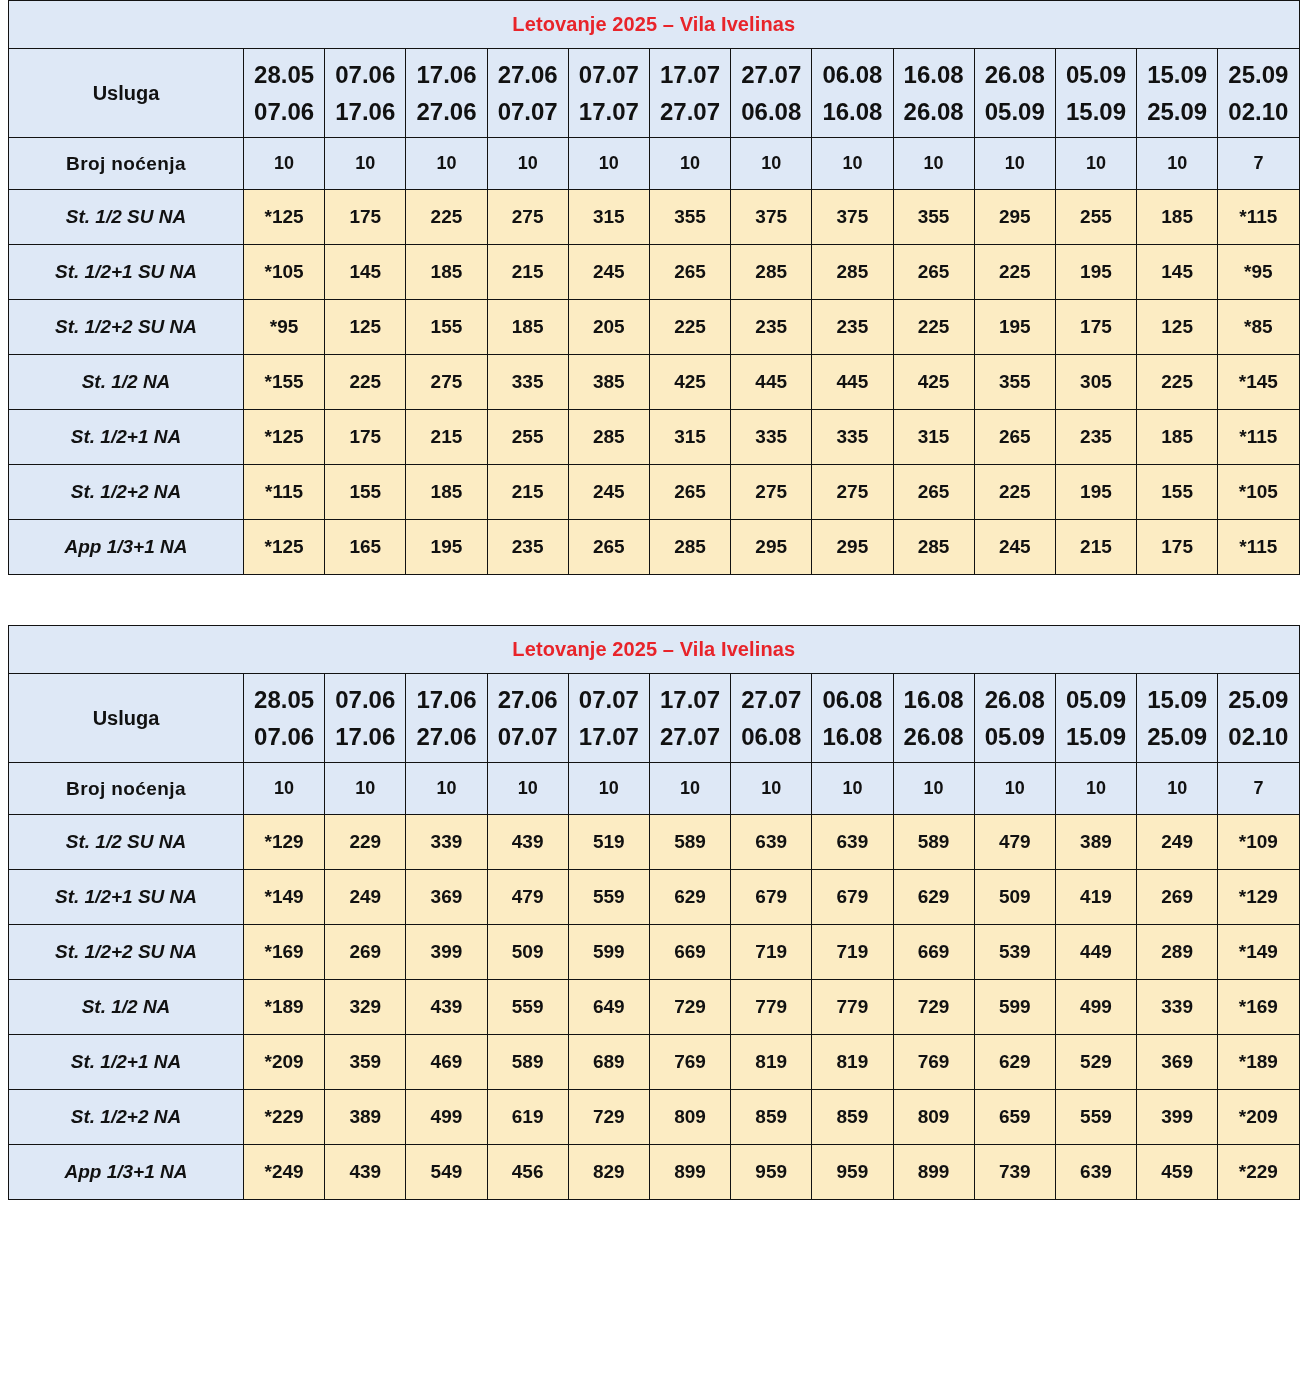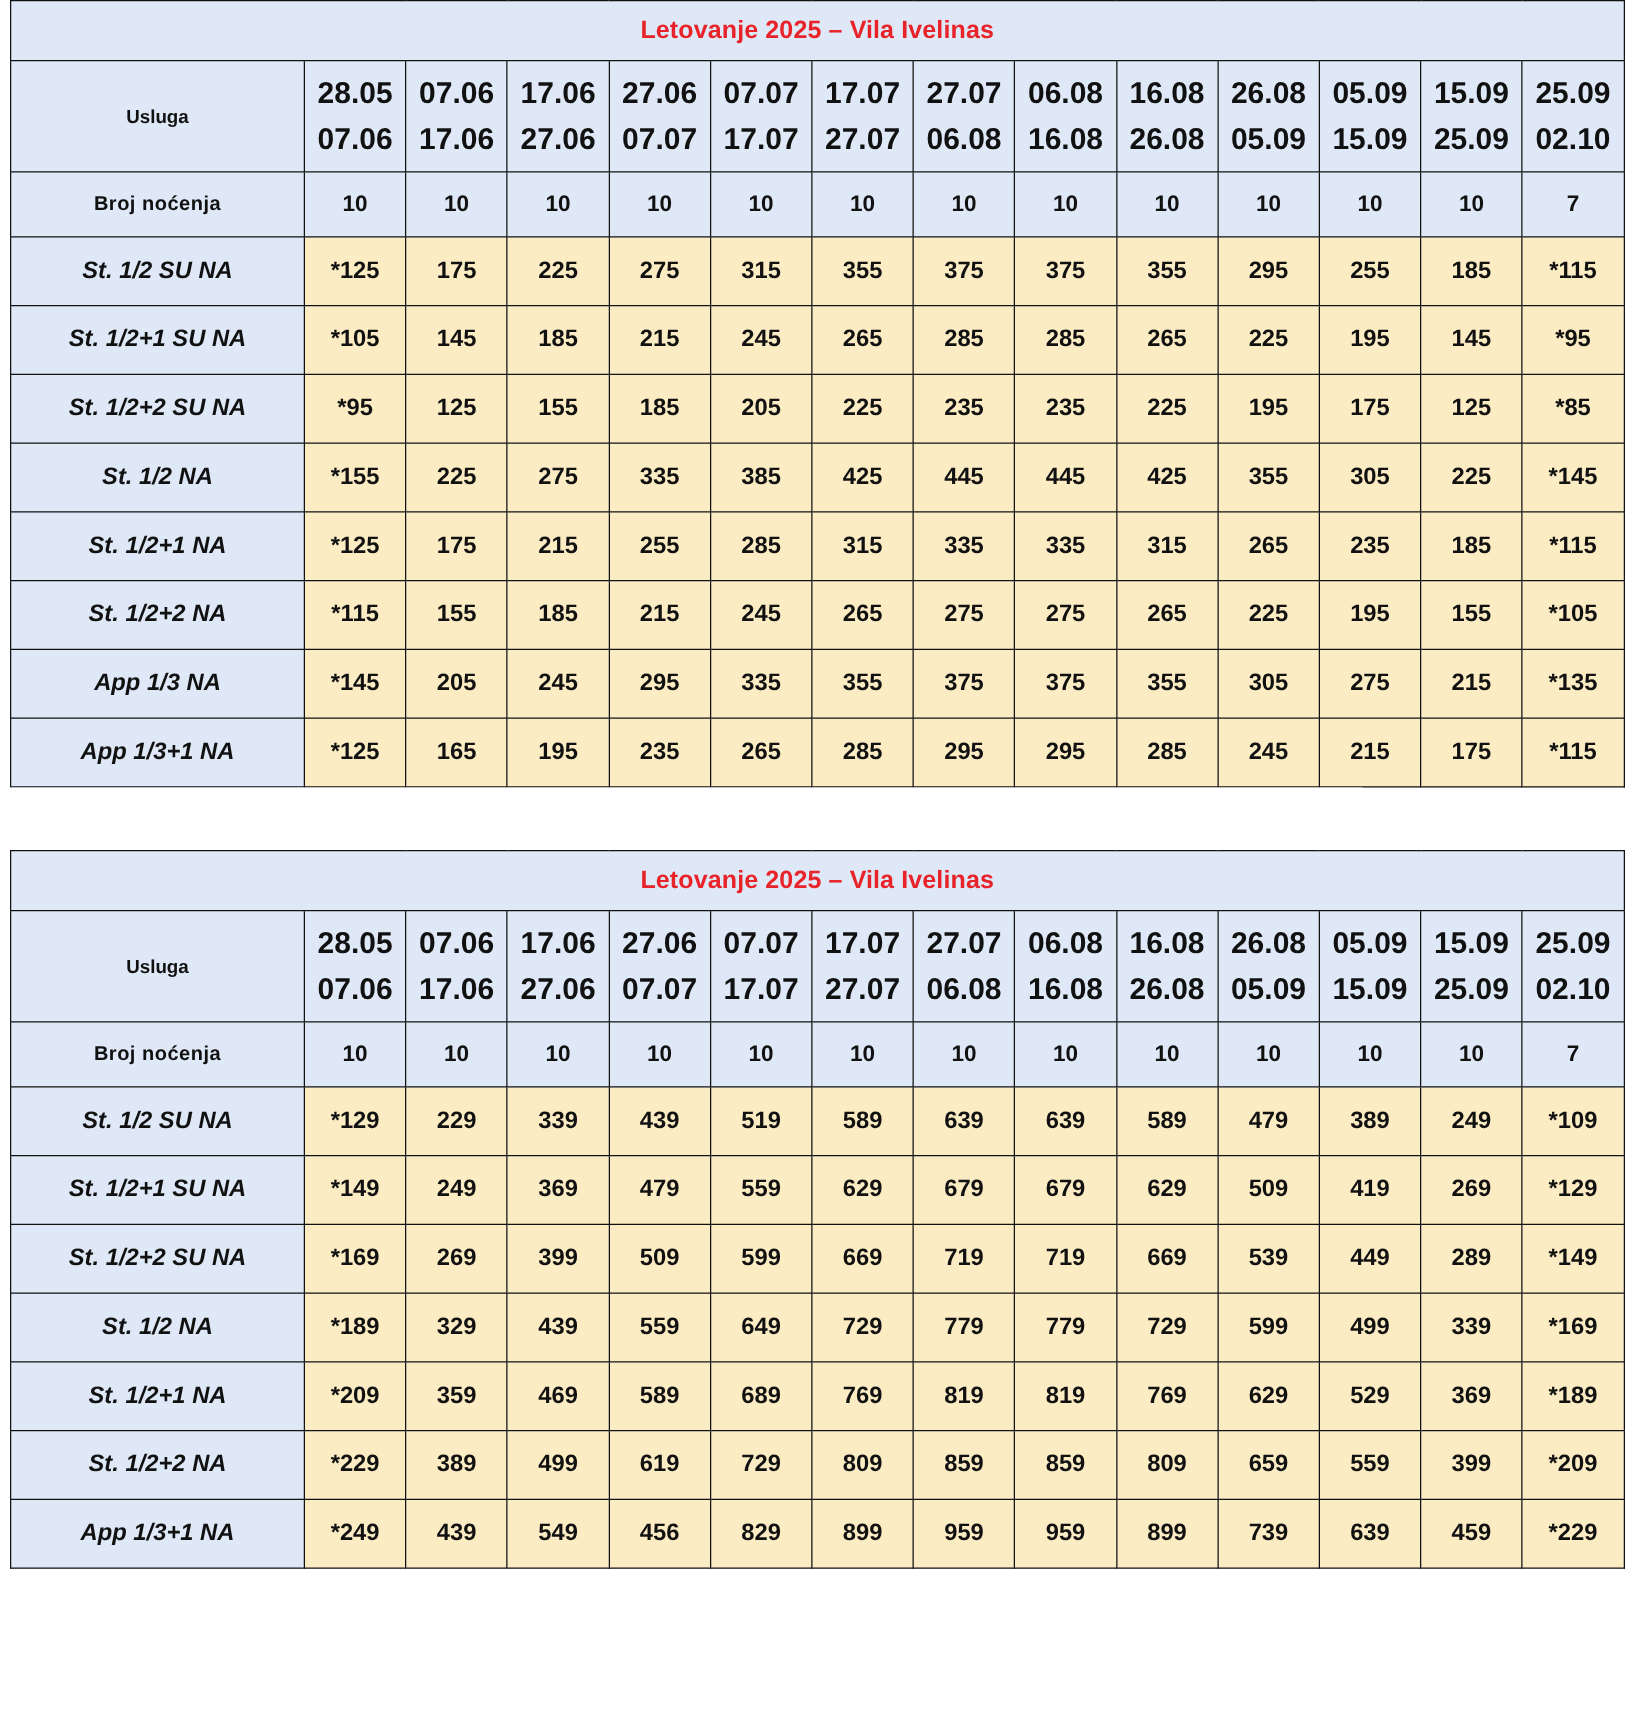--- a/index.html
+++ b/index.html
@@ -43,37 +43,37 @@
   
   .note-cell {
     height: 47px;
     font-size: 19px;
     color: #111 !important;
     letter-spacing: -.1px;
   }
   
   .usluga-cell {
     height: 88px;
-    font-size: 15px;
+    font-size: 20px;
     font-weight: bold;
   }
   .date-cell {
     height: 88px;
     font-size: 24px;
     line-height: 1.0;
   }
   .date-cell .d1 { display:block; margin-bottom: 13px; }
   .date-cell .d2 { display:block; }
 
   
   .nights-label, .nights-val {
     height: 51px;
     font-size: 18px;
   }
-  .nights-label { font-size: 16px; letter-spacing: .4px; }
+  .nights-label { font-size: 19px; letter-spacing: .4px; }
 
   
   .row-label {
     height: 54px;
     font-size: 19px;
     font-style: italic;
   }
   .price {
     height: 54px;
     font-size: 19px;
@@ -273,36 +273,20 @@
             <td class="price">265</td>
             <td class="price">275</td>
             <td class="price">275</td>
             <td class="price">265</td>
             <td class="price">225</td>
             <td class="price">195</td>
             <td class="price">155</td>
             <td class="price">*105</td>
           </tr>
           <tr>
-            <td class="row-label">App 1/3 NA</td>
-            <td class="price">*145</td>
-            <td class="price">205</td>
-            <td class="price">245</td>
-            <td class="price">295</td>
-            <td class="price">335</td>
-            <td class="price">355</td>
-            <td class="price">375</td>
-            <td class="price">375</td>
-            <td class="price">355</td>
-            <td class="price">305</td>
-            <td class="price">275</td>
-            <td class="price">215</td>
-            <td class="price">*135</td>
-          </tr>
-          <tr>
             <td class="row-label">App 1/3+1 NA</td>
             <td class="price">*125</td>
             <td class="price">165</td>
             <td class="price">195</td>
             <td class="price">235</td>
             <td class="price">265</td>
             <td class="price">285</td>
             <td class="price">295</td>
             <td class="price">295</td>
             <td class="price">285</td>

